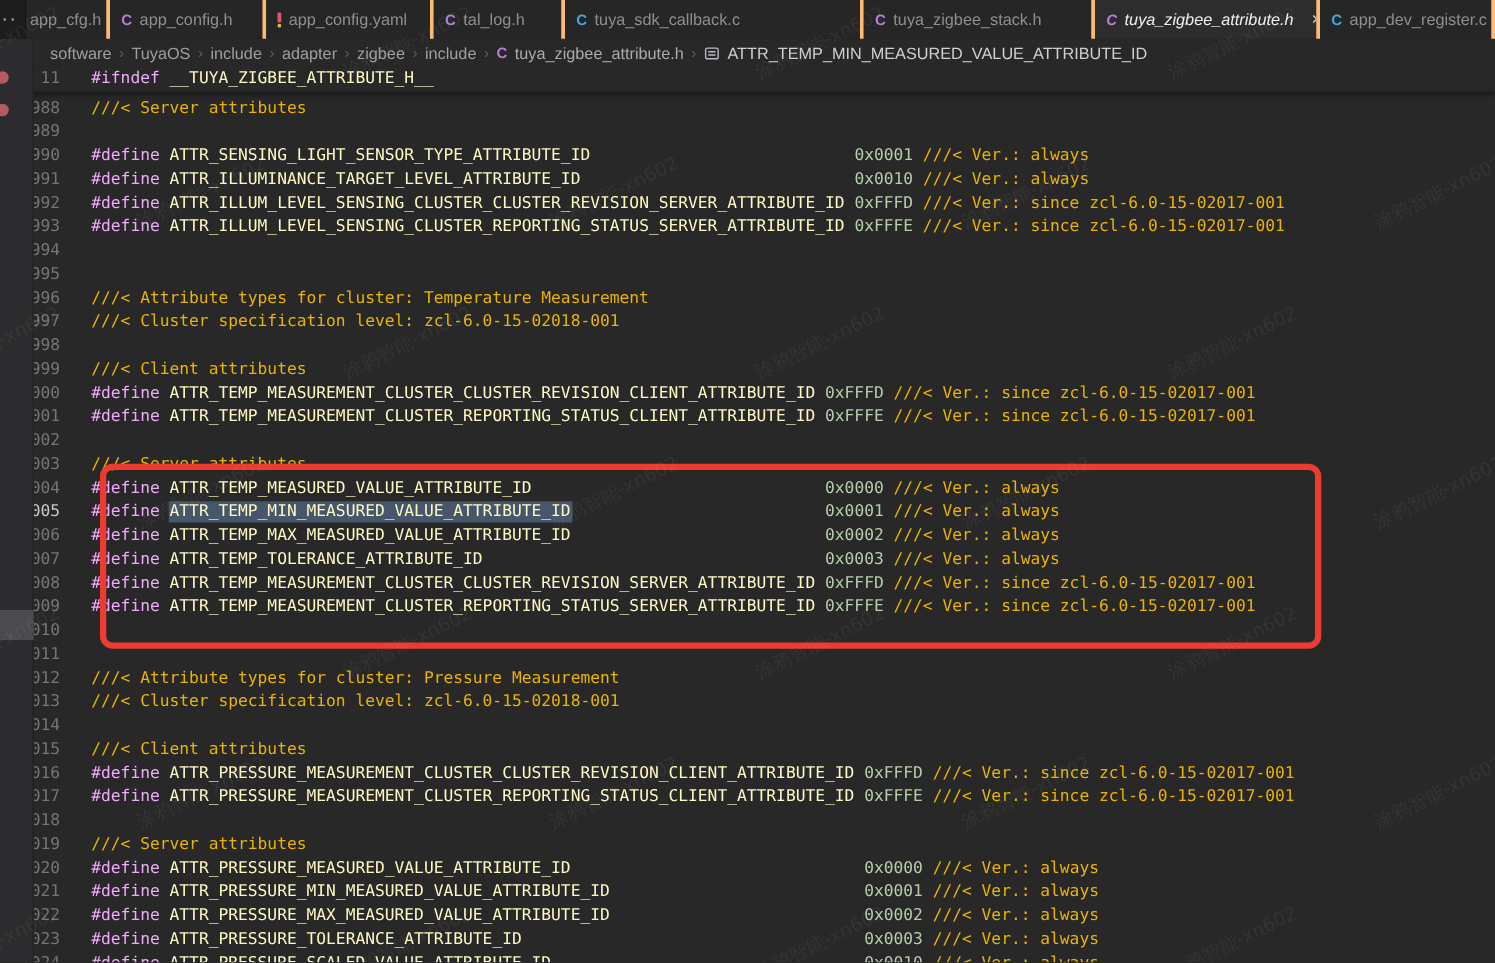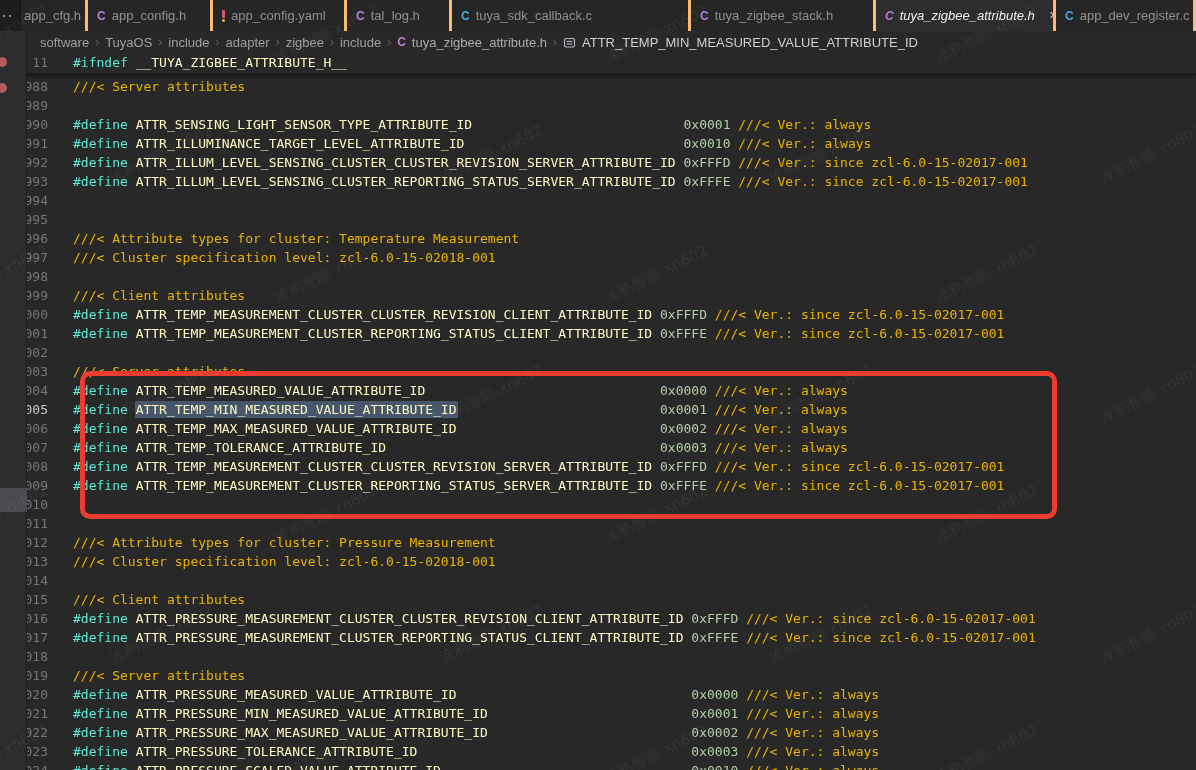--- a/index.html
+++ b/index.html
@@ -41,21 +41,21 @@
   .bp-dot{position:absolute;width:10px;height:10px;border-radius:50%;background:#b55b60;left:-3px;}
   .strip-thumb{position:absolute;left:0;width:27px;height:24px;background:#4a4a50;}
 
   
   .editor{position:absolute;top:53px;left:0;right:0;bottom:0;background:#282828;z-index:10;}
   .line{display:flex;height:19px;line-height:19px;
         font-family:"DejaVu Sans Mono","Liberation Mono",monospace;font-size:13px;white-space:pre;}
   .ln{width:48px;text-align:right;color:#767676;flex:none;cursor:pointer;}
   .ln.cur{color:#c8c8c8;}
   .lt{margin-left:25px;cursor:text;}
-  .c-pp{color:#5eead4;text-align:right;}
+  .c-pp{color:#f0abfc;text-align:right;}
   .c-id{color:#fef9c3;}
   .c-num{color:#b5cea8;}
   .c-cm{color:#eab308;}
   .sel{background:#46566b;box-shadow:0 0 0 1px #46566b;}
   .sticky{position:absolute;top:0;left:0;right:0;height:20px;background:#282828;z-index:15;
           box-shadow:0 2px 4px rgba(0,0,0,.45);border-bottom:1px solid #1c1c1c;}
   .sticky .line{height:19px;}
   .code-lines{position:absolute;top:21px;left:0;right:0;padding-top:3px;}
 
   

